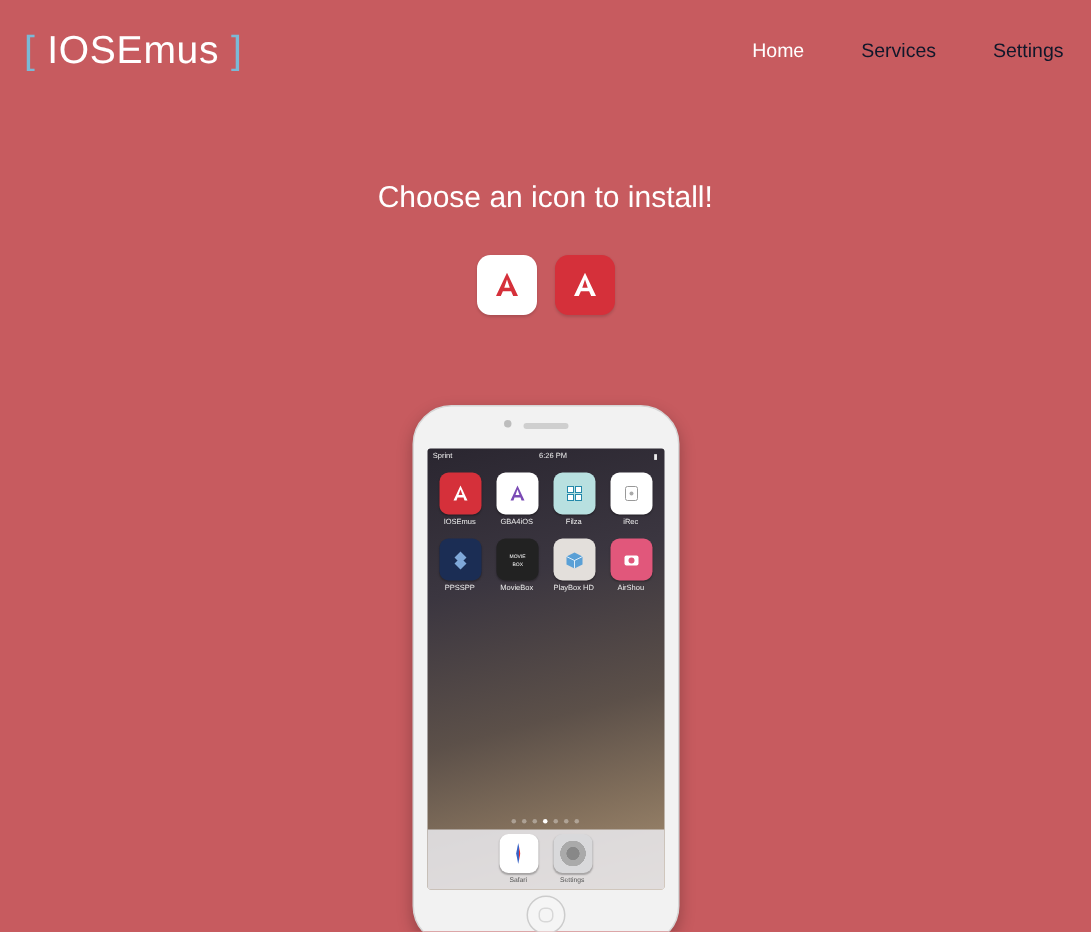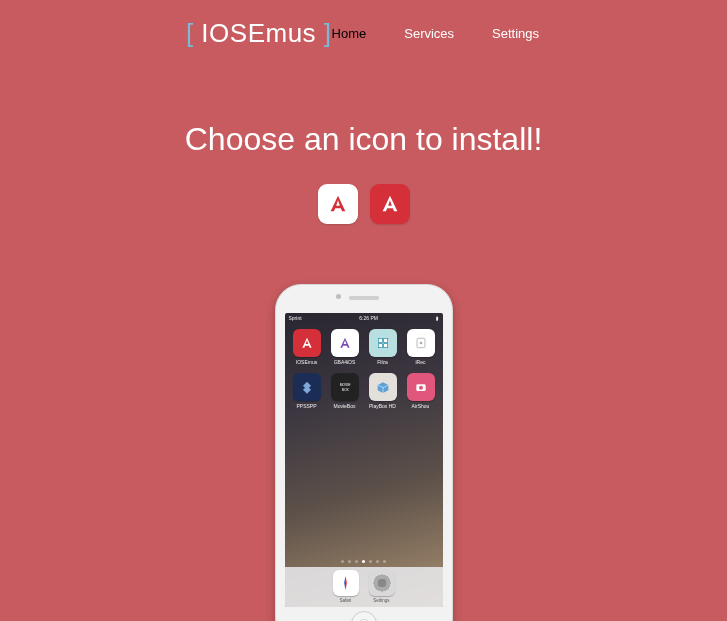--- a/index.html
+++ b/index.html
@@ -6,51 +6,51 @@
     body {
       width: 727px;
       height: 621px;
       background: #c75b5f;
       font-family: -apple-system, BlinkMacSystemFont, "Segoe UI", Arial, sans-serif;
       overflow: hidden;
     }
     
     .header {
       display: flex;
-      justify-content: center;
+      justify-content: space-between;
       align-items: center;
       padding: 18px 16px 0 16px;
     }
     .logo {
       font-size: 26px;
       font-weight: 400;
       color: #fff;
       letter-spacing: 0.5px;
     }
     .logo .bracket { color: #7bb9d6; font-weight: 400; }
     .nav {
       display: flex;
       gap: 38px;
       padding-right: 2px;
     }
     .nav-item {
       font-size: 13px;
-      color: #ffffff;
+      color: #0f172a;
       cursor: pointer;
     }
-    .nav-item.active { color: #000000; }
+    .nav-item.active { color: #ffffff; }
 
     
     .main {
       text-align: center;
       margin-top: 72px;
     }
     .headline {
       color: #fff;
-      font-size: 32px;
+      font-size: 20px;
       font-weight: 400;
     }
     .icon-row {
       display: flex;
       justify-content: center;
       gap: 12px;
       margin-top: 26px;
     }
     .app-icon {
       width: 40px;

